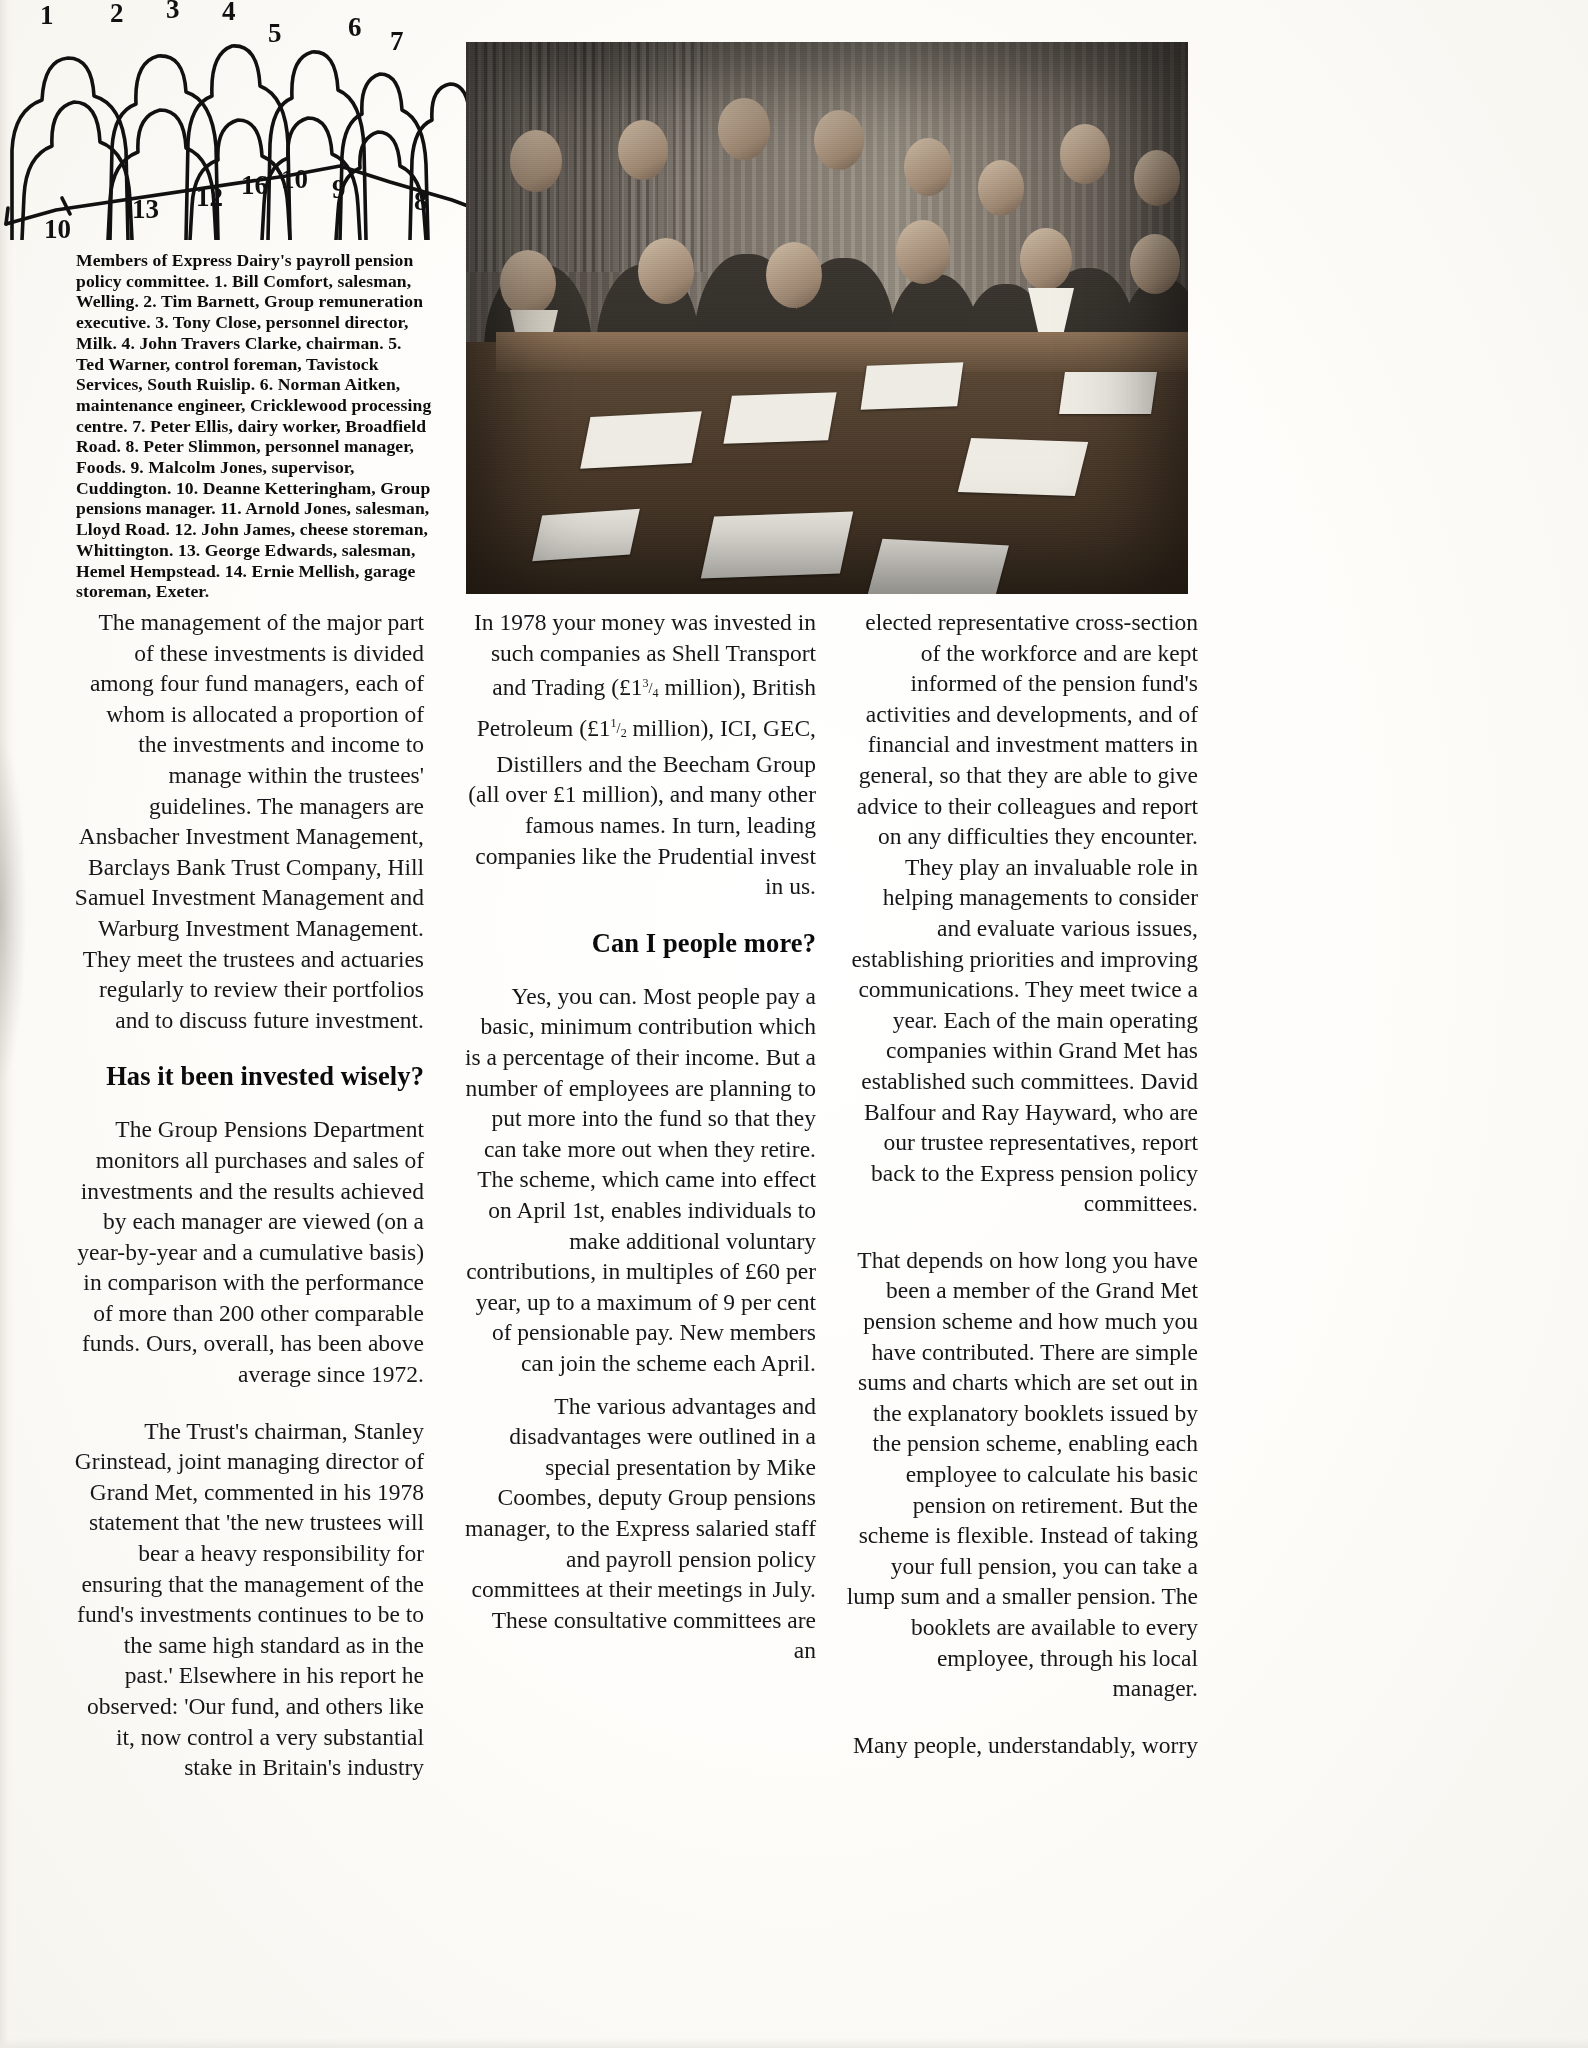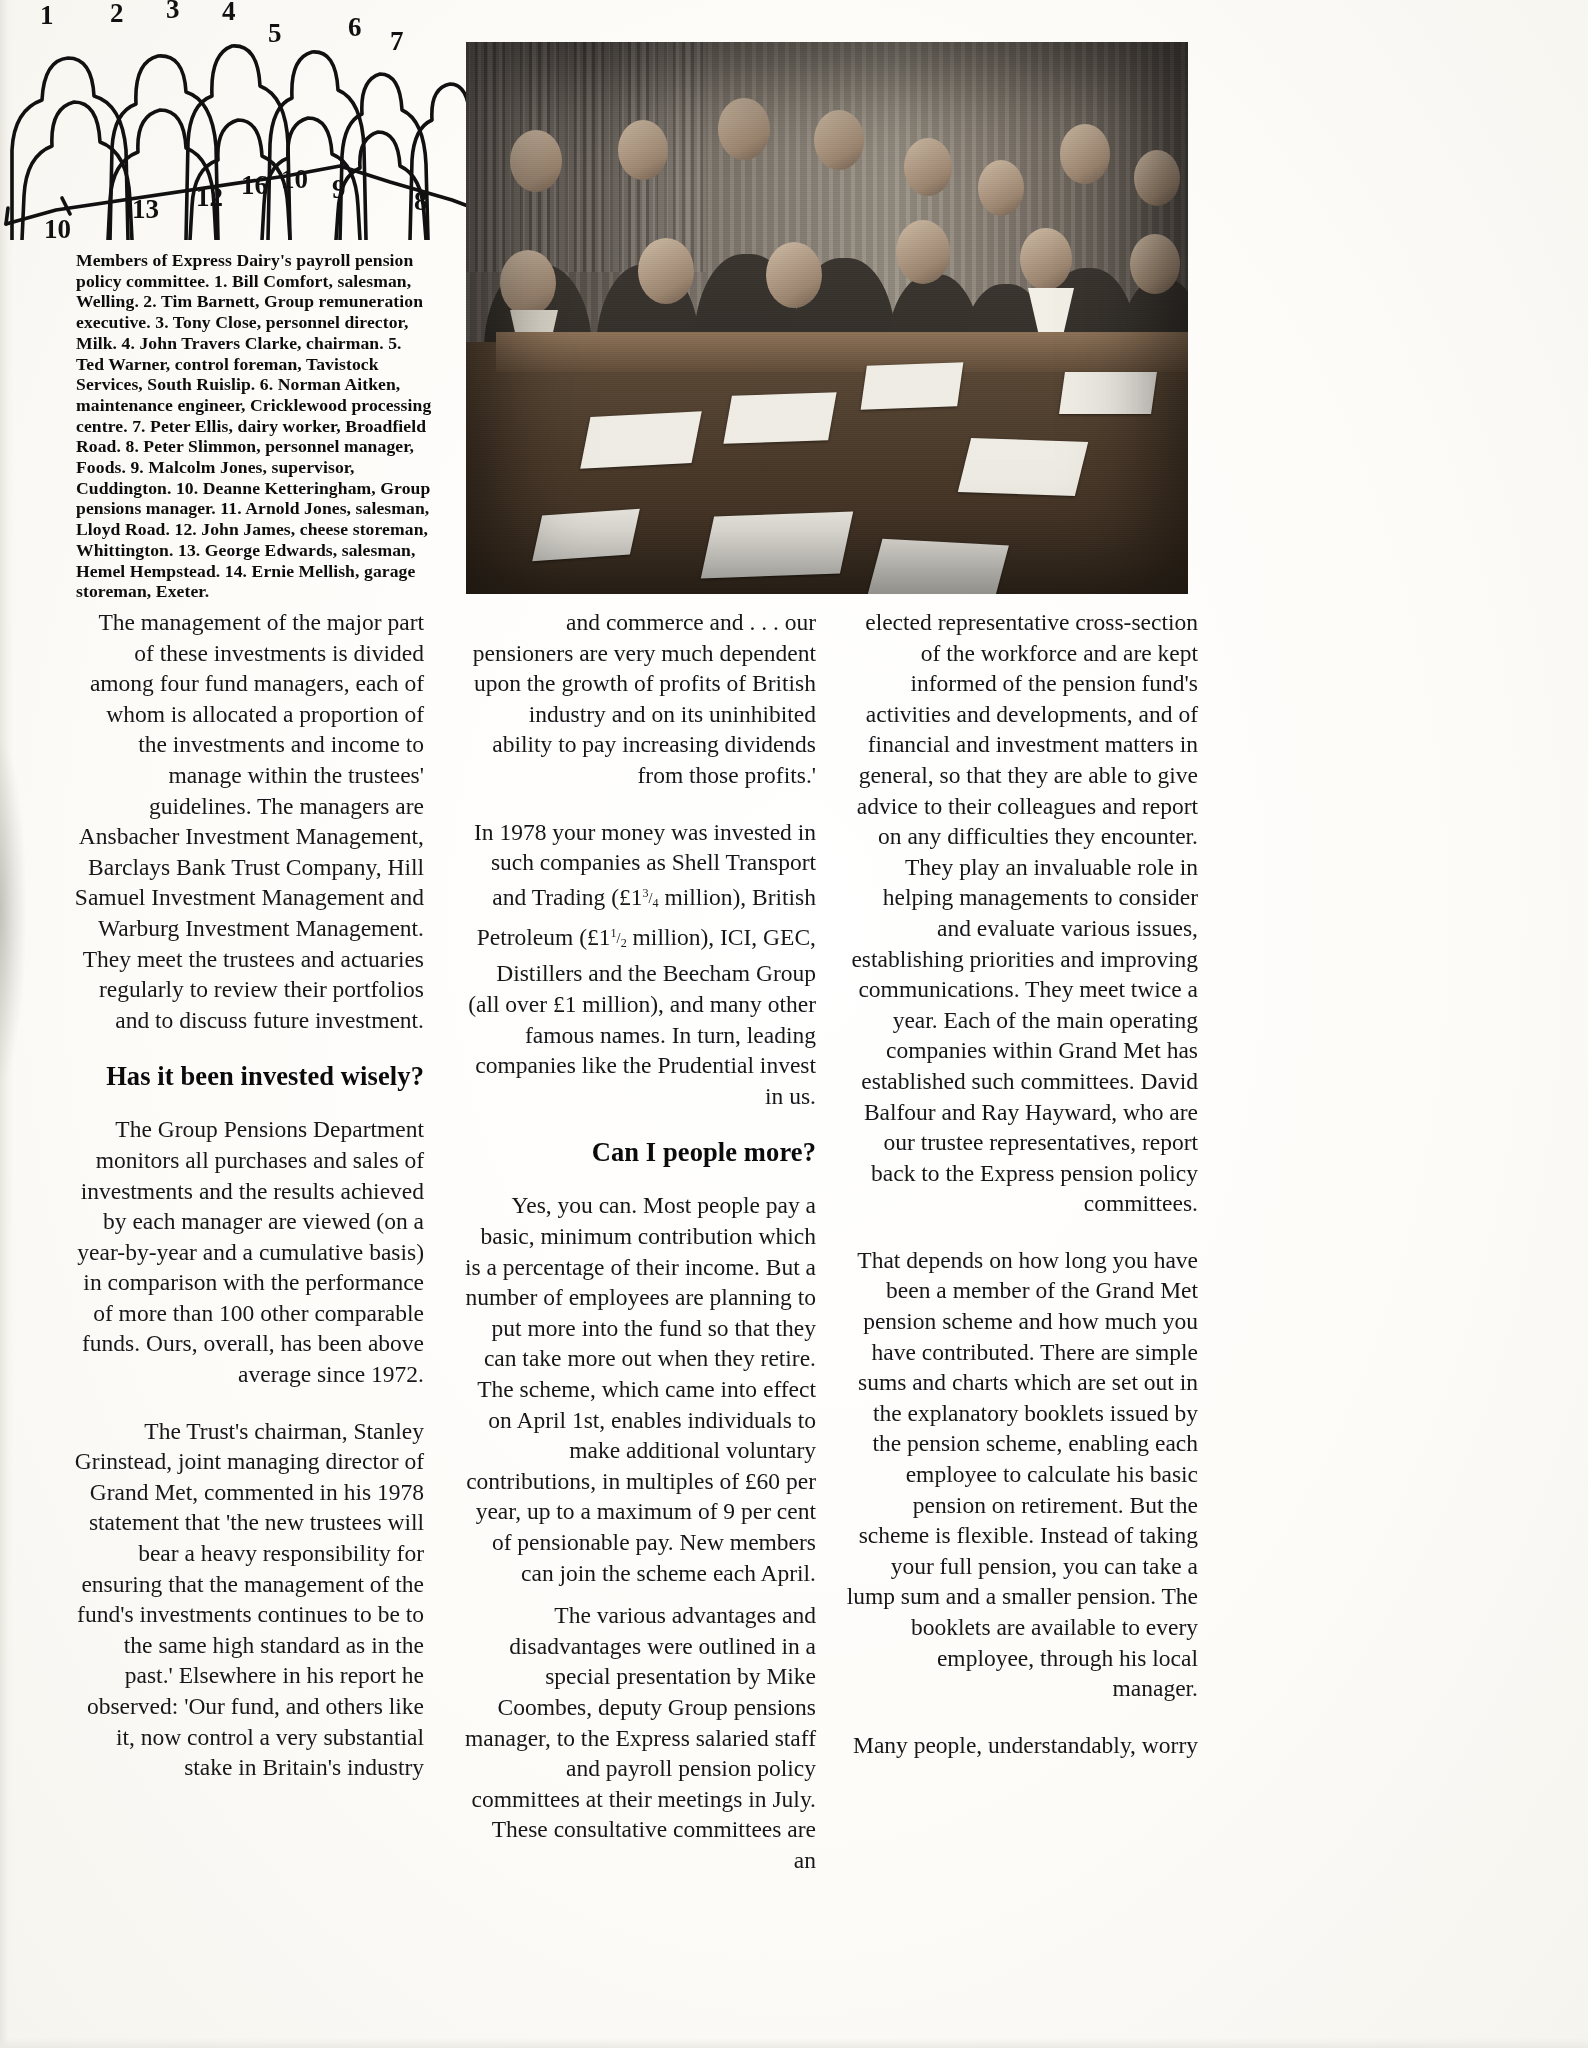--- a/index.html
+++ b/index.html
@@ -221,26 +221,25 @@
 
   <div class="ph-grain"></div>
   <div class="ph-vig"></div>
 </div>
 
 <div id="caption">Members of Express Dairy's payroll pension policy committee. 1. Bill Comfort, salesman, Welling. 2. Tim Barnett, Group remuneration executive. 3. Tony Close, personnel director, Milk. 4. John Travers Clarke, chairman. 5. Ted Warner, control foreman, Tavistock Services, South Ruislip. 6. Norman Aitken, maintenance engineer, Cricklewood processing centre. 7. Peter Ellis, dairy worker, Broadfield Road. 8. Peter Slimmon, personnel manager, Foods. 9. Malcolm Jones, supervisor, Cuddington. 10. Deanne Ketteringham, Group pensions manager. 11. Arnold Jones, salesman, Lloyd Road. 12. John James, cheese storeman, Whittington. 13. George Edwards, salesman, Hemel Hempstead. 14. Ernie Mellish, garage storeman, Exeter.</div>
 
 <div class="col" id="col-1">
   <p>The management of the major part of these investments is divided among four fund managers, each of whom is allocated a proportion of the investments and income to manage within the trustees' guidelines. The managers are Ansbacher Investment Management, Barclays Bank Trust Company, Hill Samuel Investment Management and Warburg Investment Management. They meet the trustees and actuaries regularly to review their portfolios and to discuss future investment.</p>
   <h2>Has it been invested wisely?</h2>
-  <p>The Group Pensions Department monitors all purchases and sales of investments and the results achieved by each manager are viewed (on a year-by-year and a cumulative basis) in comparison with the performance of more than 100 other comparable funds. Ours, overall, has been above average since 1972.</p>
+  <p>The Group Pensions Department monitors all purchases and sales of investments and the results achieved by each manager are viewed (on a year-by-year and a cumulative basis) in comparison with the performance of more than 200 other comparable funds. Ours, overall, has been above average since 1972.</p>
   <p>The Trust's chairman, Stanley Grinstead, joint managing director of Grand Met, commented in his 1978 statement that 'the new trustees will bear a heavy responsibility for ensuring that the management of the fund's investments continues to be to the same high standard as in the past.' Elsewhere in his report he observed: 'Our fund, and others like it, now control a very substantial stake in Britain's industry</p>
 </div>
 
 <div class="col" id="col-2">
-  <p>and commerce and . . . our pensioners are very much dependent upon the growth of profits of British industry and on its uninhibited ability to pay increasing dividends from those profits.'</p>
   <p><span>In 1978 your money was invested in such companies as Shell Transport and Trading (£1</span><span class="frac"><sup>3</sup>/<sub>4</sub></span><span> million), British Petroleum (£1</span><span class="frac"><sup>1</sup>/<sub>2</sub></span><span> million), ICI, GEC, Distillers and the Beecham Group (all over £1 million), and many other famous names. In turn, leading companies like the Prudential invest in us.</span></p>
   <h2>Can I people more?</h2>
   <p class="tight">Yes, you can. Most people pay a basic, minimum contribution which is a percentage of their income. But a number of employees are planning to put more into the fund so that they can take more out when they retire. The scheme, which came into effect on April 1st, enables individuals to make additional voluntary contributions, in multiples of £60 per year, up to a maximum of 9 per cent of pensionable pay. New members can join the scheme each April.</p>
   <p>The various advantages and disadvantages were outlined in a special presentation by Mike Coombes, deputy Group pensions manager, to the Express salaried staff and payroll pension policy committees at their meetings in July. These consultative committees are an</p>
 </div>
 
 <div class="col" id="col-3">
   <p>elected representative cross-section of the workforce and are kept informed of the pension fund's activities and developments, and of financial and investment matters in general, so that they are able to give advice to their colleagues and report on any difficulties they encounter. They play an invaluable role in helping managements to consider and evaluate various issues, establishing priorities and improving communications. They meet twice a year. Each of the main operating companies within Grand Met has established such committees. David Balfour and Ray Hayward, who are our trustee representatives, report back to the Express pension policy committees.</p>
   <p>That depends on how long you have been a member of the Grand Met pension scheme and how much you have contributed. There are simple sums and charts which are set out in the explanatory booklets issued by the pension scheme, enabling each employee to calculate his basic pension on retirement. But the scheme is flexible. Instead of taking your full pension, you can take a lump sum and a smaller pension. The booklets are available to every employee, through his local manager.</p>
   <p>Many people, understandably, worry</p>

